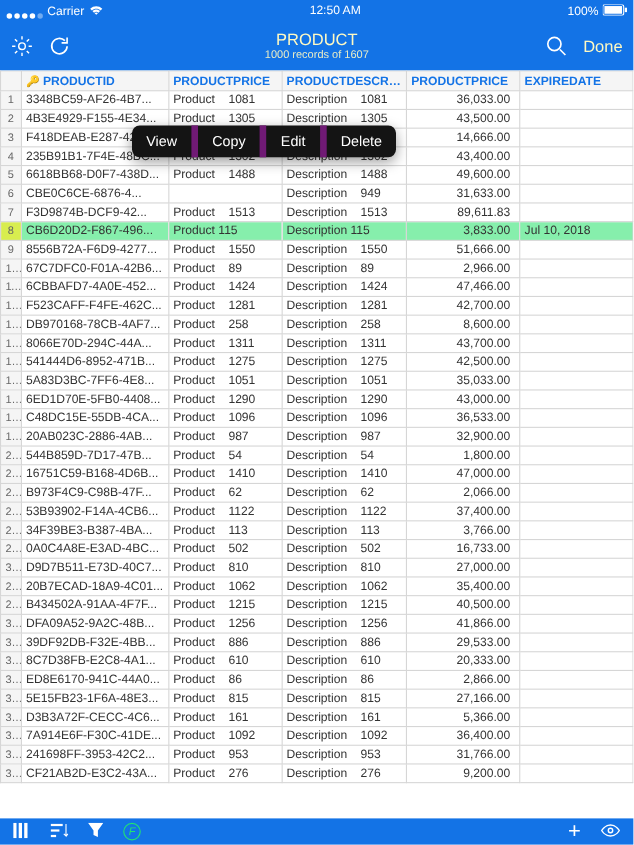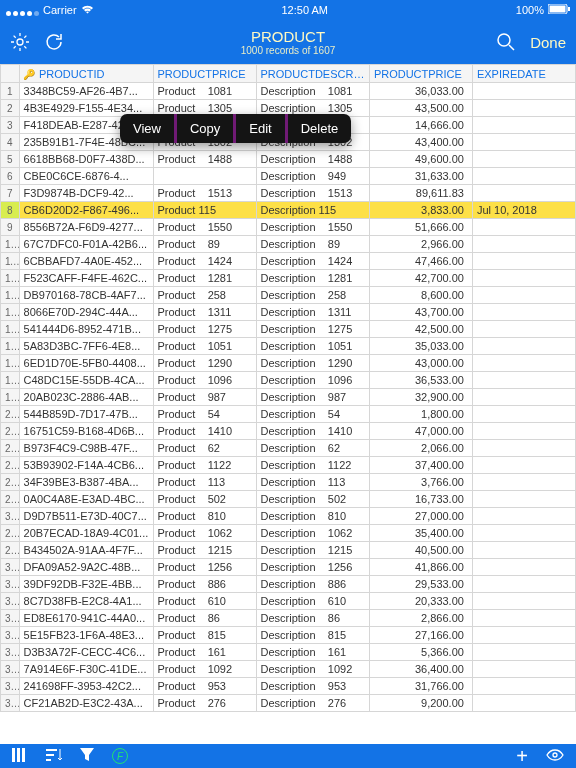--- a/index.html
+++ b/index.html
@@ -13,33 +13,33 @@
 .nav-left,.nav-right{display:flex;align-items:center;gap:14px;min-width:100px}
 .nav-right{justify-content:flex-end}
 .nav-center{position:absolute;left:50%;transform:translateX(-50%);text-align:center}
 .nav-title{font-size:15px;font-weight:400}
 .nav-sub{font-size:10px;opacity:.9}
 .icon{width:20px;height:20px;display:inline-flex;align-items:center;justify-content:center;color:#fff}
 .done{font-size:15px}
 .table-wrap{height:680px;overflow:hidden;font-size:11px;color:#333;position:relative}
 table{border-collapse:collapse;width:100%;table-layout:fixed}
 th,td{border:1px solid #d6d6d6;padding:2px 4px;height:16.1px;overflow:hidden;white-space:nowrap;text-overflow:ellipsis;vertical-align:middle}
-th{background:#f5f5f5;color:#1373e6;font-weight:400;font-size:11px;text-align:left;height:18px}
+th{background:#f5f5f5;color:#1373e6;font-weight:700;font-size:11px;text-align:left;height:18px}
 .rownum{width:18px;background:#f5f5f5;text-align:center;color:#666;font-size:10px}
 th.rownum{background:#f5f5f5}
 .col-id{width:130px}
 .col-name{width:100px}
 .col-desc{width:110px}
 .col-price{width:100px;text-align:left}
 .col-date{width:100px}
-tr.selected td{background:#fde047}
+tr.selected td{background:#86efac}
 tr.selected .rownum{background:#d8ed4f}
 .key-icon{color:#d6a400;margin-right:3px;font-size:10px}
 .ctx-menu{position:absolute;top:114px;left:120px;background:#141414;border-radius:7px;display:flex;color:#fff;font-size:13px;box-shadow:0 4px 12px rgba(0,0,0,.4);z-index:10}
-.ctx-item{padding:7px 13px;border-right:3px solid #701a75}
+.ctx-item{padding:7px 13px;border-right:6px solid #701a75}
 .ctx-item:last-child{border-right:none}
 .bottom-bar{height:24px;background:#1373e6;display:flex;align-items:center;justify-content:space-between;padding:0 12px}
 .bottom-left,.bottom-right{display:flex;gap:18px;align-items:center}
 .bicon{color:#fff;font-size:14px}
 .bicon.green{color:#21e274;border:1px solid #21e274;border-radius:50%;width:16px;height:16px;display:inline-flex;align-items:center;justify-content:center;font-size:10px;font-style:italic}
 td.col-price{text-align:right;padding-right:8px}
 </style>
 </head>
 <body>
 

